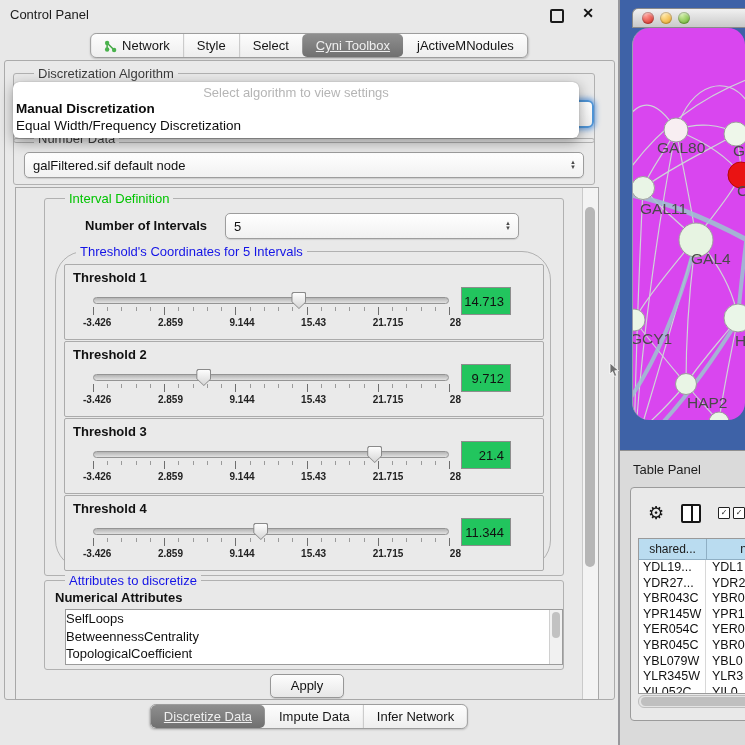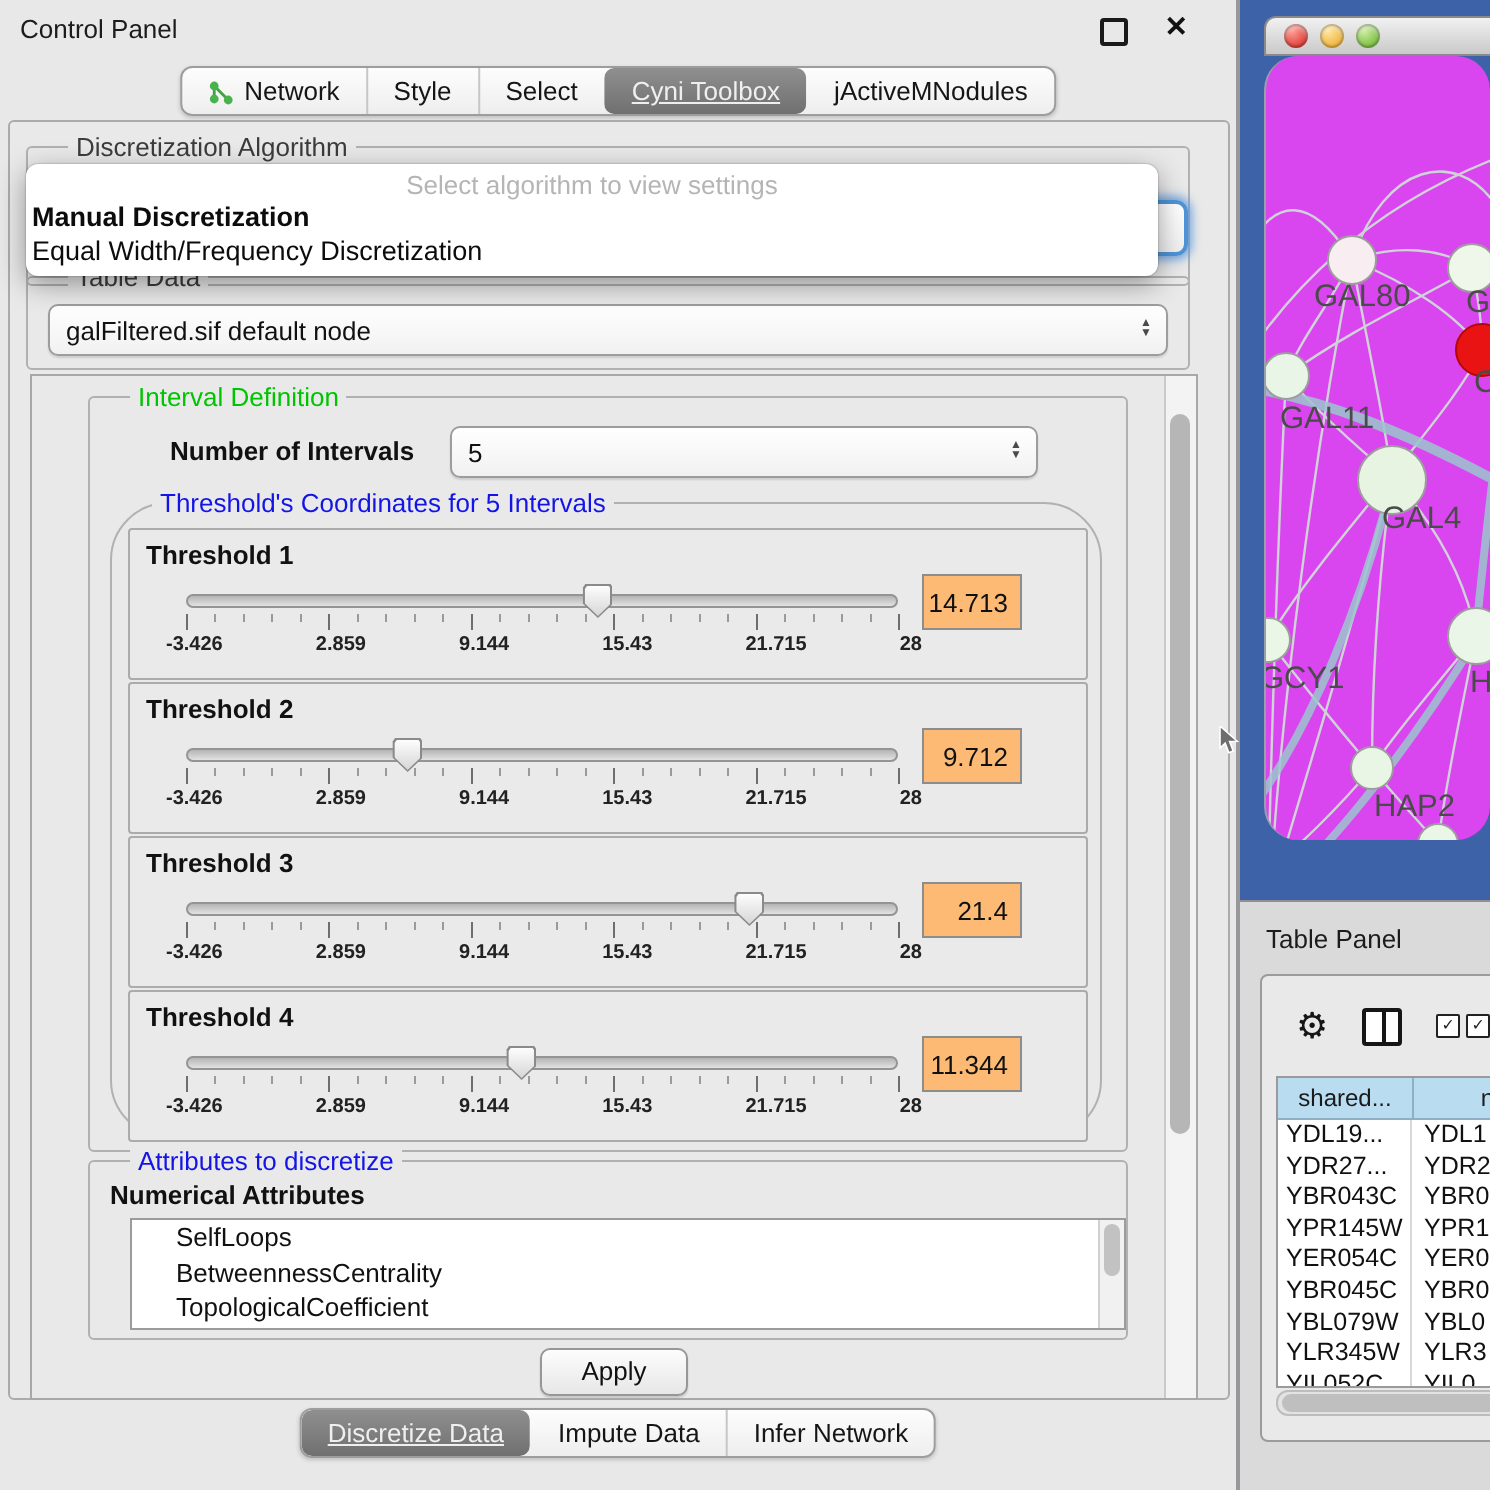--- a/index.html
+++ b/index.html
@@ -60,26 +60,26 @@
   .thr-panel{position:absolute;left:8px;width:478px;height:74px;border:1px solid #ababab;border-radius:2px;background:#eaeaea;}
   .thr-label{position:absolute;left:8px;top:5px;font-size:13px;font-weight:bold;color:#111;}
   .slider-zone{position:absolute;left:28px;top:28px;width:356px;height:40px;}
   .track{position:absolute;left:0;right:0;top:4px;height:5px;border:1px solid #949494;border-radius:4px;background:linear-gradient(#b4b4b4,#e2e2e2);}
   .thumb{position:absolute;top:-1px;width:15px;height:17px;margin-left:-7px;background:#8a8a8a;clip-path:polygon(8% 0,92% 0,100% 10%,100% 58%,50% 100%,0 58%,0 10%);}
   .thumb::after{content:'';position:absolute;inset:1px;background:linear-gradient(#fdfdfd,#d6d6d6);clip-path:polygon(8% 0,92% 0,100% 10%,100% 58%,50% 100%,0 58%,0 10%);}
   .ticks-minor{position:absolute;left:0;right:0;top:14px;height:4px;background:repeating-linear-gradient(to right,#9a9a9a 0,#9a9a9a 1px,transparent 1px,transparent 4%);}
   .ticks-major{position:absolute;left:0;right:0;top:14px;height:8px;background:repeating-linear-gradient(to right,#6e6e6e 0,#6e6e6e 1px,transparent 1px,transparent 20%);}
   .ticks-major::after{content:'';position:absolute;right:-1px;top:0;bottom:0;width:1px;background:#6e6e6e;}
   .tick-labels{position:absolute;left:-10px;right:-12px;top:24px;display:flex;justify-content:space-between;font-size:10px;font-weight:bold;color:#222;}
-  .value-box{position:absolute;left:396px;top:22px;width:50px;height:28px;background:#fdba74;border:1px solid #8d8d8d;font-size:13px;color:#111;text-align:right;line-height:28px;padding-right:6px;box-sizing:border-box;}
+  .value-box{position:absolute;left:396px;top:22px;width:50px;height:28px;background:#22c55e;border:1px solid #8d8d8d;font-size:13px;color:#111;text-align:right;line-height:28px;padding-right:6px;box-sizing:border-box;}
 
   .attr-group{left:28px;top:392px;width:518px;height:88px;}
   .attr-subtitle{position:absolute;left:10px;top:9px;font-size:13px;font-weight:bold;color:#111;}
   .attr-list{position:absolute;left:20px;top:28px;width:496px;height:54px;background:#fff;border:1px solid #9b9b9b;overflow:hidden;}
-  .attr-item{font-size:13px;color:#111;line-height:17.5px;padding-left:22px;white-space:nowrap;}
+  .attr-item{font-size:13px;color:#111;line-height:17.5px;white-space:nowrap;}
   .attr-scroll{position:absolute;right:0;top:0;bottom:0;width:12px;background:#f1f1f1;border-left:1px solid #d0d0d0;}
   .attr-scroll-thumb{position:absolute;left:1.5px;top:2px;width:8px;height:26px;border-radius:4px;background:#c2c2c2;}
 
   .apply-btn{position:absolute;left:50%;transform:translateX(-50%);top:486px;width:72px;height:22px;border:1px solid #979797;border-radius:5px;background:linear-gradient(#fdfdfd,#e7e7e7);font-size:13px;color:#111;text-align:center;line-height:21px;box-shadow:0 1px 1px rgba(0,0,0,.15);}
 
   
   .cursor{position:absolute;left:609px;top:363px;z-index:60;}
 
   
   .right-panel{position:absolute;left:620px;top:0;width:125px;height:745px;background:#3e62a7;}
@@ -158,21 +158,21 @@
         <div class="algo-combo"></div>
       </div>
 
       <div class="popup">
         <div class="popup-placeholder">Select algorithm to view settings</div>
         <div class="popup-item bold">Manual Discretization</div>
         <div class="popup-item">Equal Width/Frequency Discretization</div>
       </div>
 
       <div class="groupbox td-group">
-        <span class="group-title">Table Data</span>
+        <span class="group-title">Number Data</span>
         <div class="combo td-combo">
           <span class="combo-text">galFiltered.sif default node</span>
           <span class="stepper">
             <span>▲</span>
               <span>▼</span>
           </span>
         </div>
       </div>
 
       <div class="viewport">

